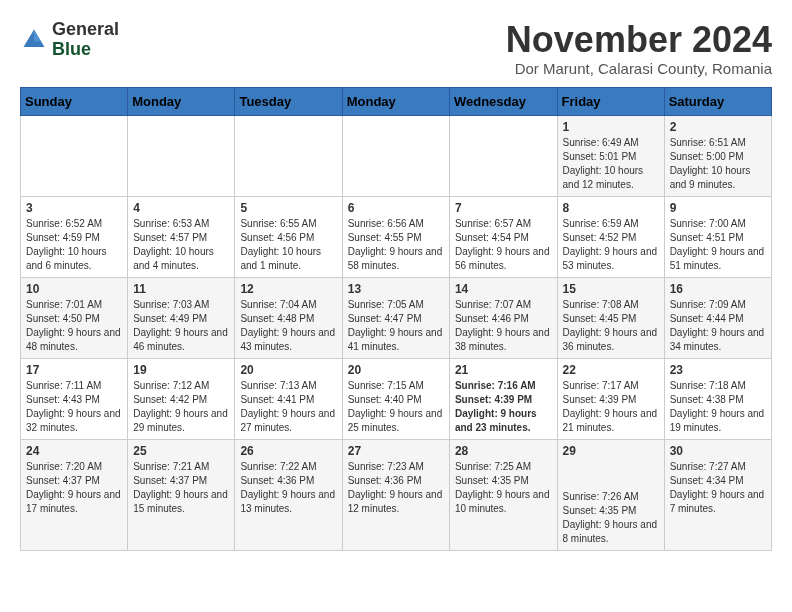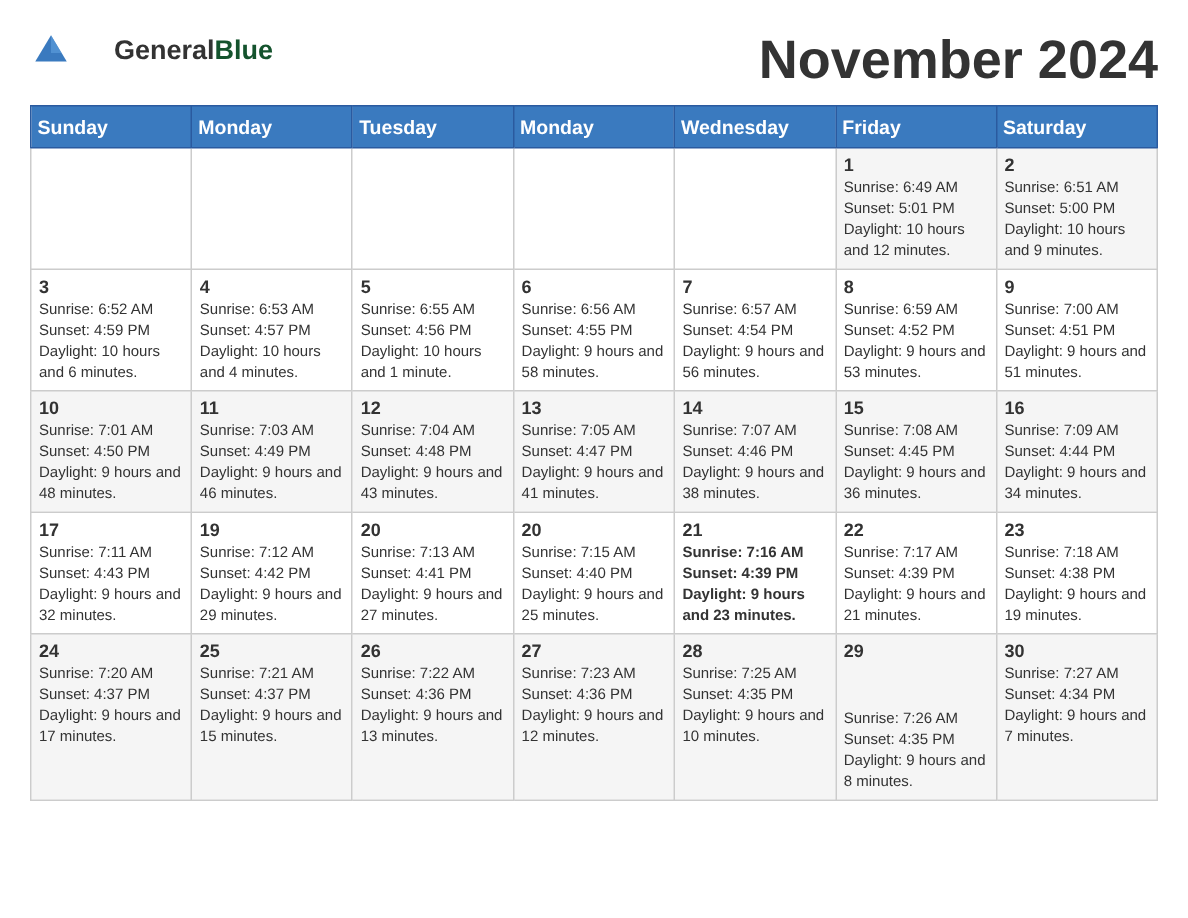--- a/index.html
+++ b/index.html
@@ -16,23 +16,22 @@
       justify-content: space-between;
       margin-bottom: 10px;
     }
     .logo {
       display: flex;
       align-items: center;
       gap: 4px;
     }
     .logo-text {
       display: flex;
-      flex-direction: row;
+      flex-direction: column;
       line-height: 1.1;
-      margin-left: 24px;
     }
     .logo-general {
       font-size: 18px;
       font-weight: bold;
       color: #333;
     }
     .logo-blue {
       font-size: 18px;
       font-weight: bold;
       color: #14532d;
@@ -53,21 +52,21 @@
     .subtitle {
       font-size: 15px;
       color: #555;
     }
     table {
       width: 100%;
       border-collapse: collapse;
     }
     thead th {
       background: #3a7abf;
-      color: #ffffff;
+      color: #000000;
       font-size: 13px;
       font-weight: bold;
       padding: 6px 4px;
       text-align: left;
       border: 1px solid #2a5a9f;
     }
     tbody td {
       border: 1px solid #ccc;
       vertical-align: top;
       padding: 4px 5px;
@@ -107,20 +106,21 @@
       <polygon points="20,5 35,30 5,30" fill="#3a7abf"></polygon>
       <polygon points="20,5 30,22 20,22" fill="#5fa0e0" opacity="0.6"></polygon>
     </svg>
     <div class="logo-text">
       <span class="logo-general">General</span>
       <span class="logo-blue">Blue</span>
     </div>
   </div>
   <div class="title-block">
     <div class="month-title">November 2024</div>
+    <div class="subtitle">Dor Marunt, Calarasi County, Romania</div>
   </div>
 </div>
 
 <table>
   <thead>
     <tr>
     <th>Sunday</th>
         <th>Monday</th>
         <th>Tuesday</th>
         <th>Monday</th>

